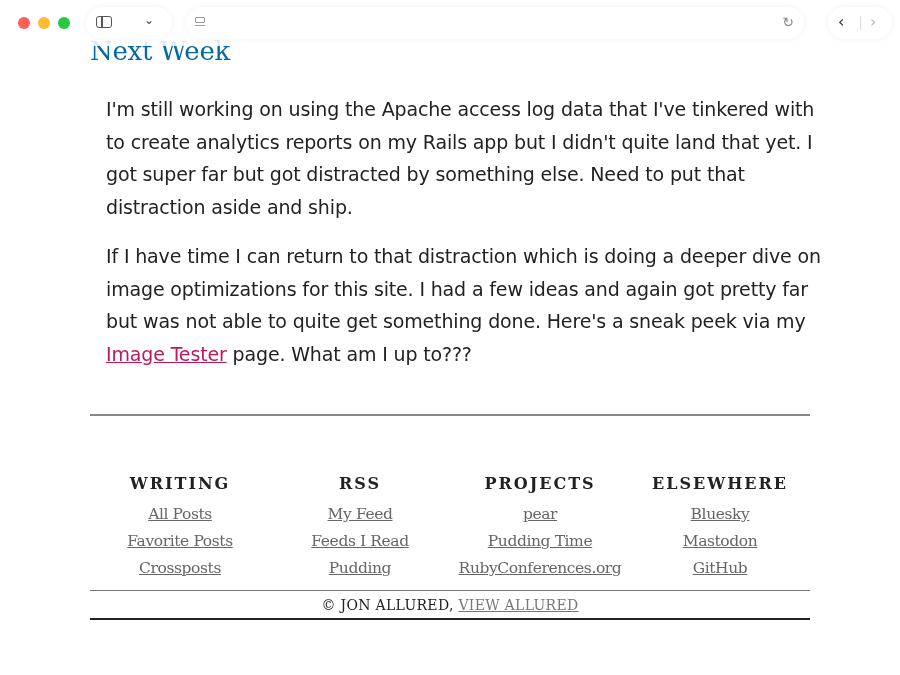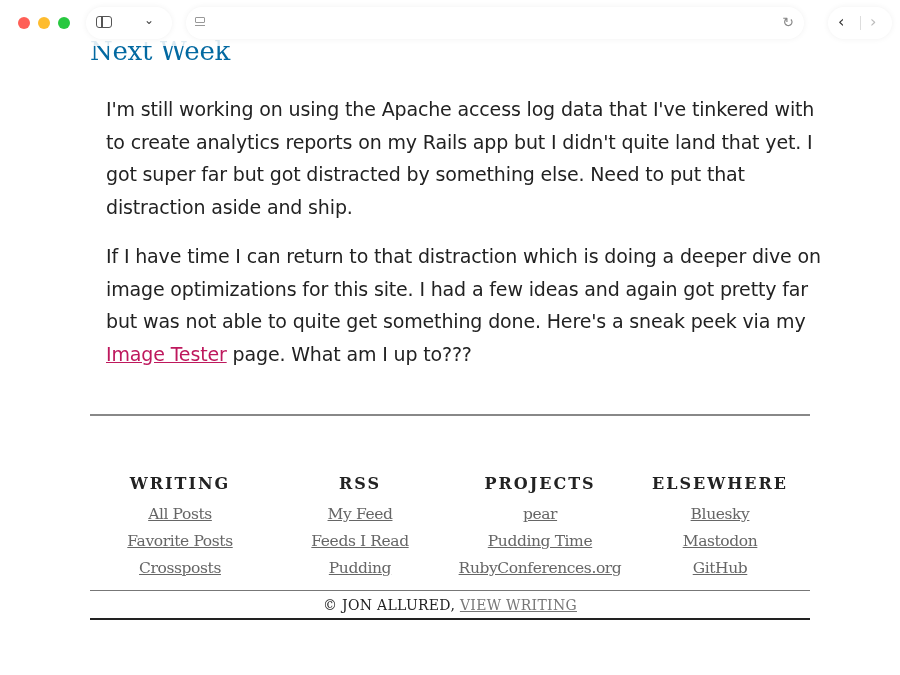--- a/index.html
+++ b/index.html
@@ -147,15 +147,15 @@
     </div>
     <div class="fcol">
       <h3>ELSEWHERE</h3>
       <a href="#">Bluesky</a>
       <a href="#">Mastodon</a>
       <a href="#">GitHub</a>
     </div>
   </div>
 
   <div class="rule-mid"></div>
-  <div class="copyright"><span>© JON ALLURED, </span><a href="#">VIEW WRITING</a></div>
+  <div class="copyright"><span>© JON ALLURED, </span><a href="#">VIEW ALLURED</a></div>
   <div class="rule-bot"></div>
 </div>
 
 </body></html>

